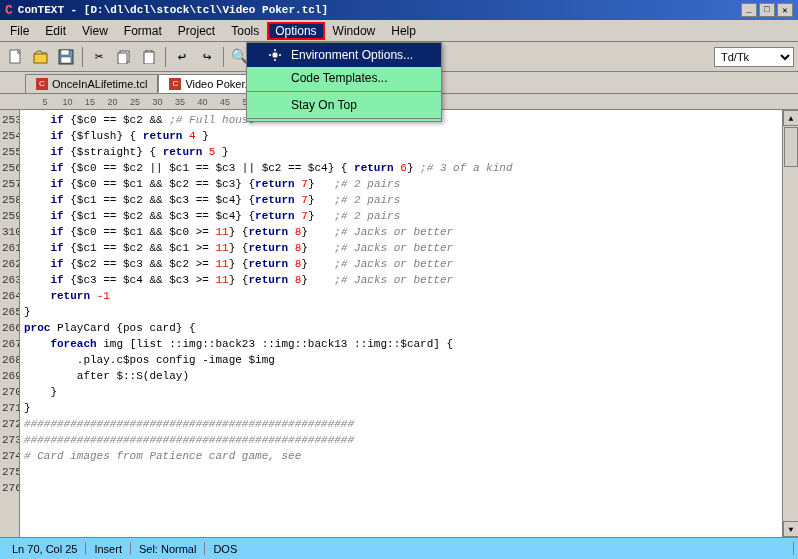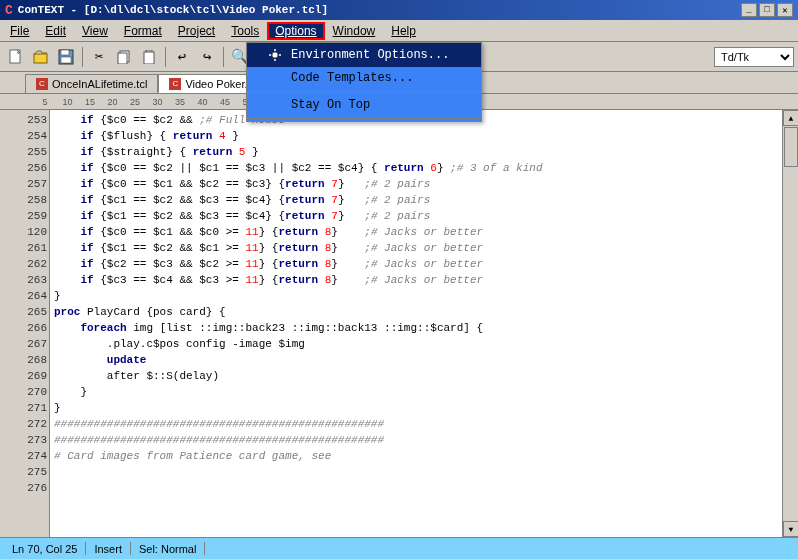--- a/index.html
+++ b/index.html
@@ -36,21 +36,20 @@
       display: flex;
       align-items: center;
       height: 22px;
       padding: 0 2px;
       font-size: 12px;
       font-family: Arial, sans-serif;
     }
     .menu-item {
       padding: 2px 8px;
       cursor: pointer;
-      text-decoration: underline;
     }
     .menu-item.active { background: #0a246a; color: white; }
     
     
     #toolbar {
       background: #d4d0c8;
       border-bottom: 1px solid #808080;
       display: flex;
       align-items: center;
       height: 30px;
@@ -117,21 +116,21 @@
       display: flex;
       flex: 1;
       position: relative;
       height: calc(559px - 20px - 22px - 30px - 22px - 16px - 22px);
     }
     
     
     #line-numbers {
       background: #d4d0c8;
       border-right: 1px solid #808080;
-      width: 50px;
+      width: 20px;
       padding: 2px 2px 2px 2px;
       font-size: 11px;
       font-family: 'Courier New', monospace;
       color: #333;
       text-align: right;
       overflow: hidden;
       line-height: 16px;
     }
     
     
@@ -180,26 +179,26 @@
       display: flex;
       align-items: center;
       white-space: nowrap;
     }
     
     
     #options-dropdown {
       position: absolute;
       top: 42px;
       left: 246px;
-      background: #3b82f6;
+      background: #86efac;
       border: 1px solid #808080;
       box-shadow: 2px 2px 4px rgba(0,0,0,0.3);
       z-index: 1000;
-      width: 236px;
-      font-family: Liberation Mono, monospace;
+      width: 196px;
+      font-family: Liberation Sans, sans-serif;
       font-size: 12px;
     }
     .dropdown-item {
       padding: 4px 20px;
       cursor: pointer;
       display: flex;
       align-items: center;
       gap: 8px;
     }
     .dropdown-item.highlighted {
@@ -340,21 +339,21 @@
 <div id="main-area" style="display:flex;height:calc(559px - 20px - 22px - 30px - 22px - 16px - 22px);position:relative;">
 
   <div id="line-numbers">
     <div>253</div>
     <div>254</div>
     <div>255</div>
     <div>256</div>
     <div>257</div>
     <div>258</div>
     <div>259</div>
-    <div>120</div>
+    <div>310</div>
     <div>261</div>
     <div>262</div>
     <div>263</div>
     <div>264</div>
     <div>265</div>
     <div>266</div>
     <div>267</div>
     <div>268</div>
     <div>269</div>
     <div>270</div>
@@ -372,25 +371,25 @@
     <div class="code-line">    <span class="kw">if</span> {$straight} { <span class="kw">return</span> <span class="num">5</span> }</div>
     <div class="code-line">    <span class="kw">if</span> {$c0 == $c2 || $c1 == $c3 || $c2 == $c4} { <span class="kw">return</span> <span class="num">6</span>} <span class="comment">;# 3 of a kind</span></div>
     <div class="code-line">    <span class="kw">if</span> {$c0 == $c1 &amp;&amp; $c2 == $c3} {<span class="kw">return</span> <span class="num">7</span>}   <span class="comment">;# 2 pairs</span></div>
     <div class="code-line">    <span class="kw">if</span> {$c1 == $c2 &amp;&amp; $c3 == $c4} {<span class="kw">return</span> <span class="num">7</span>}   <span class="comment">;# 2 pairs</span></div>
     <div class="code-line">    <span class="kw">if</span> {$c1 == $c2 &amp;&amp; $c3 == $c4} {<span class="kw">return</span> <span class="num">7</span>}   <span class="comment">;# 2 pairs</span></div>
     <div class="code-line">    <span class="kw">if</span> {$c0 == $c1 &amp;&amp; $c0 &gt;= <span class="num">11</span>} {<span class="kw">return</span> <span class="num">8</span>}    <span class="comment">;# Jacks or better</span></div>
     <div class="code-line">    <span class="kw">if</span> {$c1 == $c2 &amp;&amp; $c1 &gt;= <span class="num">11</span>} {<span class="kw">return</span> <span class="num">8</span>}    <span class="comment">;# Jacks or better</span></div>
     <div class="code-line">    <span class="kw">if</span> {$c2 == $c3 &amp;&amp; $c2 &gt;= <span class="num">11</span>} {<span class="kw">return</span> <span class="num">8</span>}    <span class="comment">;# Jacks or better</span></div>
     <div class="code-line">    <span class="kw">if</span> {$c3 == $c4 &amp;&amp; $c3 &gt;= <span class="num">11</span>} {<span class="kw">return</span> <span class="num">8</span>}    <span class="comment">;# Jacks or better</span></div>
     <div class="code-line"></div>
+    <div class="code-line">    <span class="kw">return</span> <span class="num">-1</span></div>
     <div class="code-line">}</div>
     <div class="code-line"><span class="kw">proc</span> PlayCard {pos card} {</div>
     <div class="code-line">    <span class="kw">foreach</span> img [list ::img::back23 ::img::back13 ::img::$card] {</div>
     <div class="code-line">        .play.c$pos config -image $img</div>
-    <div class="code-line">        <span class="kw">update</span></div>
     <div class="code-line">        after $::S(delay)</div>
     <div class="code-line">    }</div>
     <div class="code-line">}</div>
     <div class="code-line"><span class="comment">##################################################</span></div>
     <div class="code-line"><span class="comment">##################################################</span></div>
     <div class="code-line"><span class="comment"># Card images from Patience card game, see</span></div>
   </div>
 
   <div id="scrollbar">
     <div class="scroll-btn">▲</div>
@@ -426,13 +425,16 @@
 <div id="status-bar">
   <div class="status-section">
     <span>Ln 70, Col 25</span>
   </div>
   <div class="status-section">
     <span>Insert</span>
   </div>
   <div class="status-section">
     <span>Sel: Normal</span>
   </div>
+  <div class="status-section" style="flex:1;">
+    <span>DOS</span>
+  </div>
 </div>
 
 </body></html>

